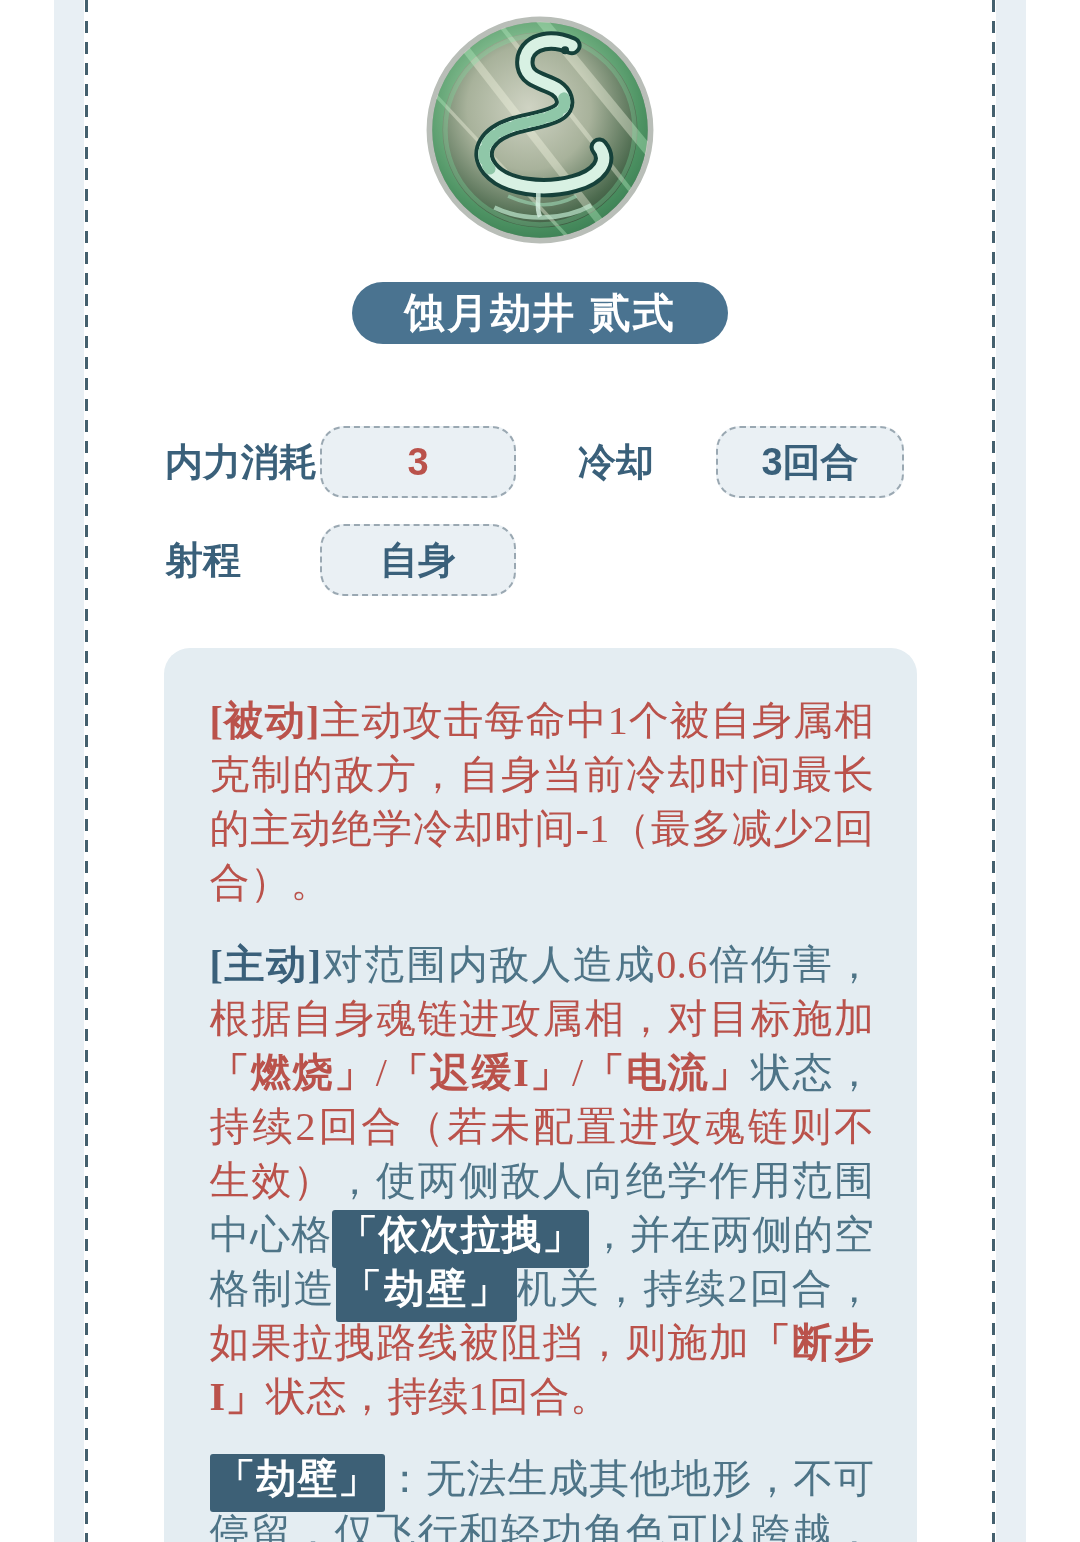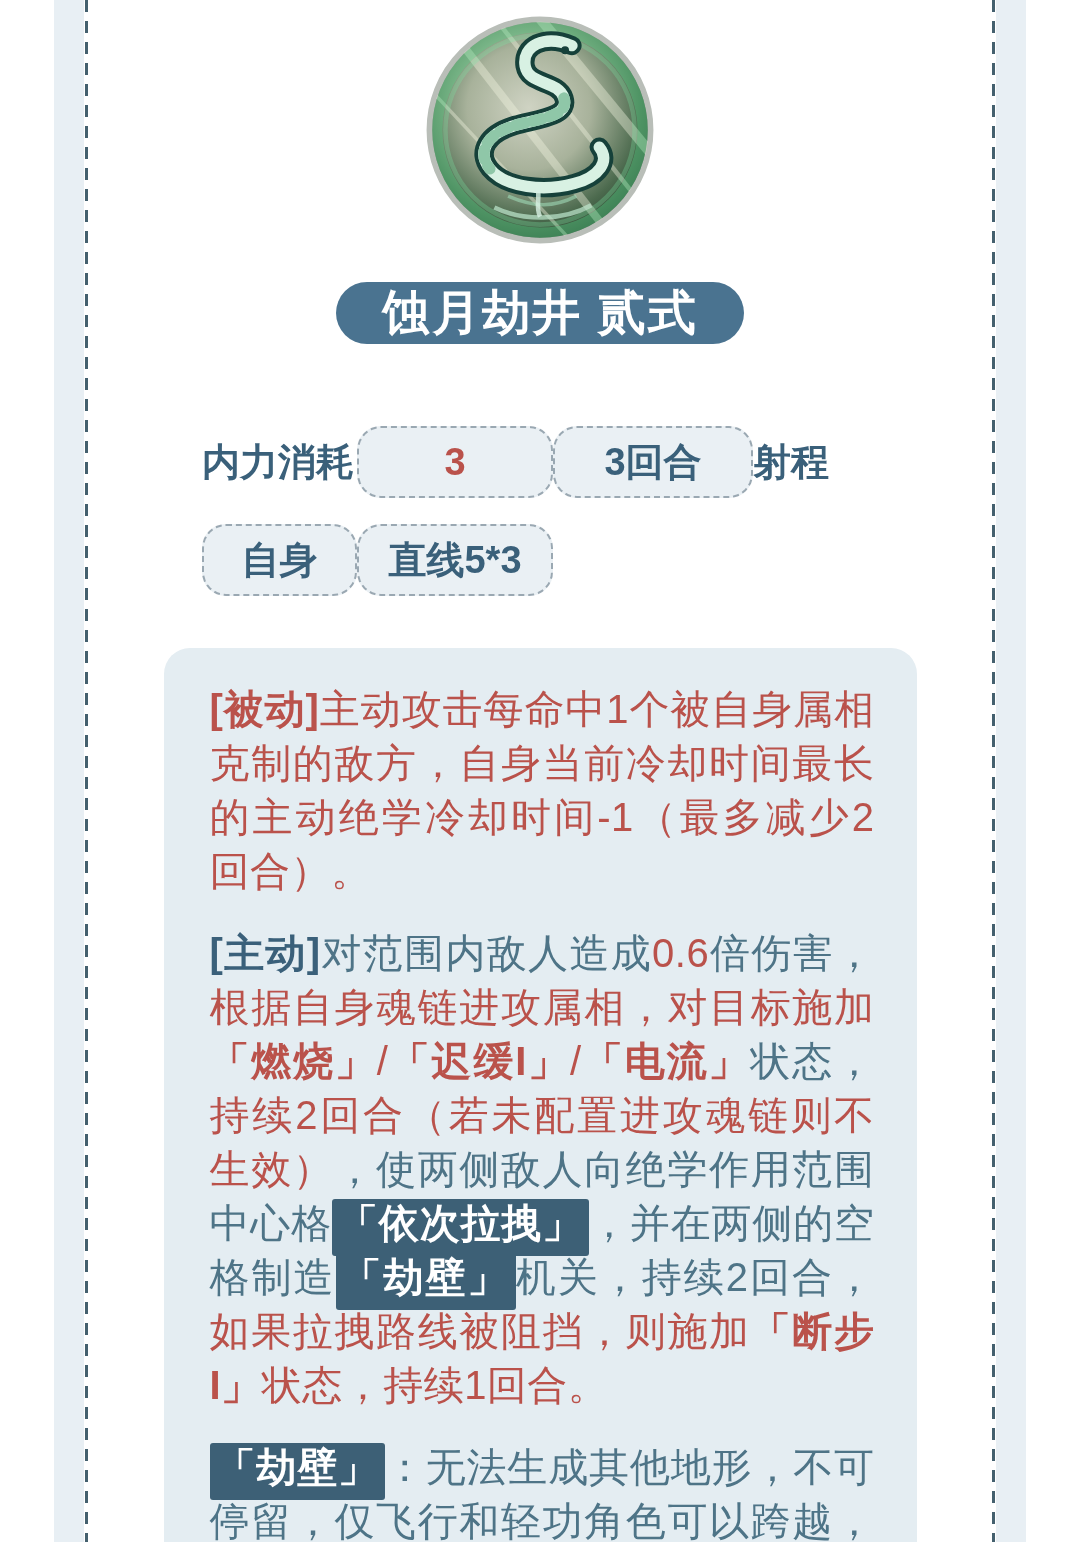--- a/index.html
+++ b/index.html
@@ -18,47 +18,47 @@
   .dash-line.right{left:992px;}
   
   .content{position:absolute;left:88px;top:0;width:904px;height:1542px;}
   
   .icon-wrap{width:228px;height:228px;margin:16px auto 0;}
   .icon-wrap svg{display:block;width:100%;height:100%;}
   
   .title-badge{
     margin:38px auto 0;width:max-content;min-width:376px;box-sizing:border-box;
     height:62px;line-height:62px;padding:0 46px;border-radius:31px;
-    background:var(--titlebg);color:#ffffff;font-size:48px;font-weight:700;
+    background:var(--titlebg);color:#ffffff;font-size:41px;font-weight:700;
     text-align:center;letter-spacing:2px;
   }
   
   .stats-grid{
-    margin:82px 0 0 114px;display:grid;
+    margin:82px 0 0 77px;display:grid;
     grid-template-columns:155px 196px 200px 188px;
     row-gap:26px;align-items:center;
   }
   .stat-label{font-size:38px;font-weight:700;color:var(--slatestrong);}
   .stat-label.col2{text-align:center;}
   .stat-pill{
     box-sizing:border-box;height:72px;border-radius:24px;
     background:var(--pillbg);border:2px dashed var(--pillborder);
     display:flex;align-items:center;justify-content:center;
     font-size:38px;font-weight:700;color:var(--slatestrong);
   }
   .stat-pill .accent{color:var(--red);}
   
   .desc-panel{
     margin:52px auto 0;width:753px;box-sizing:border-box;
     background:var(--panelbg);border-radius:26px;
     padding:34px 42px 42px 46px;
   }
   .para{
     font-size:40px;line-height:54px;font-weight:500;
-    text-align:justify;margin:0 0 28px 0;letter-spacing:0.5px;
+    text-align:justify;margin:12px 0 28px 0;letter-spacing:0.5px;font-family:Liberation Serif, serif;
   }
   .para:last-child{margin-bottom:0;}
   .run{white-space:pre-wrap;}
   .run.red{color:var(--red);}
   .run.redb{color:var(--red);font-weight:800;}
   .run.slate{color:var(--slate);}
   .run.slateb{color:var(--slatestrong);font-weight:800;}
   .run.badge{
     background:var(--badgebg);color:#ffffff;font-weight:800;
     padding:2px 6px 11px 6px;border-radius:3px;
@@ -114,29 +114,27 @@
 
   <div class="title-badge">
     <span>蚀月劫井 贰式</span>
   </div>
 
   <div class="stats-grid">
       <div class="stat-label">内力消耗</div>
       <div class="stat-pill">
         <span class="accent">3</span>
       </div>
+      <div class="stat-label col2">冷却</div>
       <div class="stat-pill">
         <span class="">3回合</span>
       </div>
       <div class="stat-label">射程</div>
       <div class="stat-pill">
         <span class="">自身</span>
-      </div>
-      <div class="stat-pill">
-        <span class="">直线5*3</span>
       </div>
     </div>
 
   <div class="desc-panel">
       <p class="para"><span class="run redb">[被动]</span><span class="run red">主动攻击每命中1个被自身属相克制的敌方，自身当前冷却时间最长的主动绝学冷却时间-1（最多减少2回合）。</span></p>
       <p class="para"><span class="run slateb">[主动]</span><span class="run slate">对范围内敌人造成</span><span class="run red">0.6</span><span class="run slate">倍伤害，</span><span class="run red">根据自身魂链进攻属相，对目标施加</span><span class="run redb">「燃烧」</span><span class="run red">/</span><span class="run redb">「迟缓I」</span><span class="run red">/</span><span class="run redb">「电流」</span><span class="run slate">状态，</span><span class="run red">持续2回合（若未配置进攻魂链则不生效）</span><span class="run slate">，使两侧敌人向绝学作用范围中心格</span><span class="run badge">「依次拉拽」</span><span class="run slate">，并在两侧的空格制造</span><span class="run badge">「劫壁」</span><span class="run slate">机关，持续2回合，</span><span class="run red">如果拉拽路线被阻挡，则施加</span><span class="run redb">「断步I」</span><span class="run red">状态，持续1回合。</span></p>
       <p class="para"><span class="run badge">「劫壁」</span><span class="run slate">：无法生成其他地形，不可停留，仅飞行和轻功角色可以跨越，无法被敌方的冲刺绝学穿过。</span></p>
     </div>
 
 </div>

